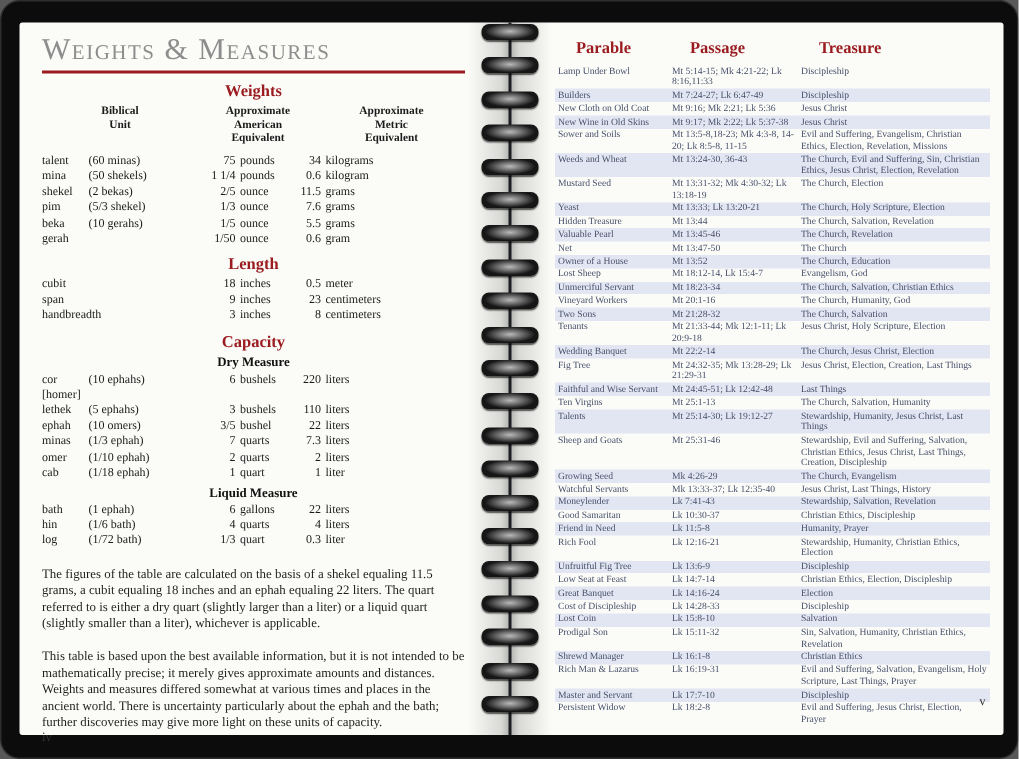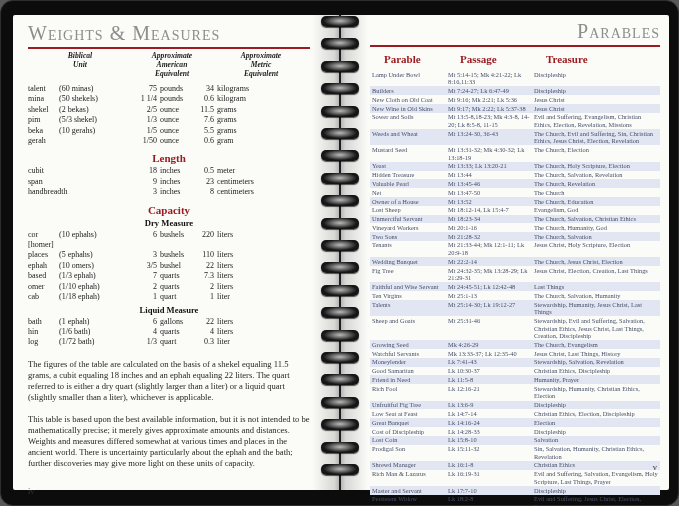--- a/index.html
+++ b/index.html
@@ -14,21 +14,21 @@
   .coils{position:absolute;left:321px;top:16px;width:38px;height:474px;}
   .coil{position:absolute;left:0;width:38px;height:11px;border-radius:5px;
       background:radial-gradient(ellipse 55% 60% at 50% 45%, #b9b9b9 0%, #6f6f6f 38%, #161616 80%);
       box-shadow:0 1px 1px rgba(0,0,0,.65);}
   
   .left-content{position:absolute;left:28px;top:22px;width:282px;color:#1b1b1b;}
   .page-title{font-variant:small-caps;font-size:20px;letter-spacing:1px;color:var(--title-gray,#8d8d8d);
       border-bottom:2px solid var(--red,#9b1c20);padding-bottom:3px;line-height:22px;}
   .sec-heading{color:var(--red,#a11d22);font-weight:bold;font-size:11px;text-align:center;margin:6px 0 2px;}
   .sub-heading{color:#111;font-weight:bold;font-size:8.6px;text-align:center;margin:2px 0 2px;}
-  .col-headers{display:flex;font-weight:bold;font-size:7.6px;line-height:9px;text-align:center;margin:2px 0 6px;white-space:pre-line;font-style:italic;}
+  .col-headers{display:flex;font-weight:bold;font-size:7.6px;line-height:9px;text-align:center;margin:2px 0 6px;white-space:pre-line;}
   .ch1{width:104px;} .ch2{width:80px;} .ch3{flex:1;}
   .lrow{display:flex;font-size:8px;line-height:10.4px;}
   .lrow span{box-sizing:border-box;}
   .c-name{width:31px;} .c-paren{width:61px;}
   .c-anum{width:37px;text-align:right;} .c-aunit{width:41px;padding-left:3px;}
   .c-mnum{width:16px;text-align:right;} .c-munit{flex:1;padding-left:3px;}
   .note-par{font-size:8.6px;line-height:11px;margin-top:11px;color:#1f1f1f;}
   .pagenum-left{position:absolute;left:28px;top:486px;font-size:8.5px;color:#333;}
   
   .right-content{position:absolute;left:370px;top:20px;width:290px;}
@@ -70,20 +70,21 @@
       <div class="coil" style="top: 358.4px;"></div>
       <div class="coil" style="top: 380.8px;"></div>
       <div class="coil" style="top: 403.2px;"></div>
       <div class="coil" style="top: 425.6px;"></div>
       <div class="coil" style="top: 448px;"></div>
     </div>
 
   <div class="left-content">
     <div class="page-title">Weights &amp; Measures</div>
     <div>
+        <div class="sec-heading">Weights</div>
         <div class="col-headers"><span class="ch1">Biblical
 Unit</span><span class="ch2">Approximate
 American
 Equivalent</span><span class="ch3">Approximate
 Metric
 Equivalent</span></div>
         <div class="lrow">
           <span class="c-name">talent</span>
           <span class="c-paren">(60 minas)</span>
           <span class="c-anum">75</span>
@@ -160,37 +161,37 @@
         <div class="sub-heading">Dry Measure</div>
         <div class="lrow">
           <span class="c-name">cor [homer]</span>
           <span class="c-paren">(10 ephahs)</span>
           <span class="c-anum">6</span>
           <span class="c-aunit">bushels</span>
           <span class="c-mnum">220</span>
           <span class="c-munit">liters</span>
         </div>
         <div class="lrow">
-          <span class="c-name">places</span>
+          <span class="c-name">lethek</span>
           <span class="c-paren">(5 ephahs)</span>
           <span class="c-anum">3</span>
           <span class="c-aunit">bushels</span>
           <span class="c-mnum">110</span>
           <span class="c-munit">liters</span>
         </div>
         <div class="lrow">
           <span class="c-name">ephah</span>
           <span class="c-paren">(10 omers)</span>
           <span class="c-anum">3/5</span>
           <span class="c-aunit">bushel</span>
           <span class="c-mnum">22</span>
           <span class="c-munit">liters</span>
         </div>
         <div class="lrow">
-          <span class="c-name">based</span>
+          <span class="c-name">minas</span>
           <span class="c-paren">(1/3 ephah)</span>
           <span class="c-anum">7</span>
           <span class="c-aunit">quarts</span>
           <span class="c-mnum">7.3</span>
           <span class="c-munit">liters</span>
         </div>
         <div class="lrow">
           <span class="c-name">omer</span>
           <span class="c-paren">(1/10 ephah)</span>
           <span class="c-anum">2</span>
@@ -231,21 +232,20 @@
           <span class="c-mnum">0.3</span>
           <span class="c-munit">liter</span>
         </div>
       </div>
     <div class="note-par">The figures of the table are calculated on the basis of a shekel equaling 11.5 grams, a cubit equaling 18 inches and an ephah equaling 22 liters. The quart referred to is either a dry quart (slightly larger than a liter) or a liquid quart (slightly smaller than a liter), whichever is applicable.</div>
     <div class="note-par">This table is based upon the best available information, but it is not intended to be mathematically precise; it merely gives approximate amounts and distances. Weights and measures differed somewhat at various times and places in the ancient world. There is uncertainty particularly about the ephah and the bath; further discoveries may give more light on these units of capacity.</div>
   </div>
   <div class="pagenum-left">iv</div>
 
   <div class="right-content">
-    <div class="page-title page-title-r">Parables</div>
     <div class="phead">
       <span>Parable</span>
       <span>Passage</span>
       <span>Treasure</span>
     </div>
     <div class="prows">
         <div class="prow">
           <span>Lamp Under Bowl</span>
           <span>Mt 5:14-15; Mk 4:21-22; Lk 8:16,11:33</span>
           <span>Discipleship</span>

